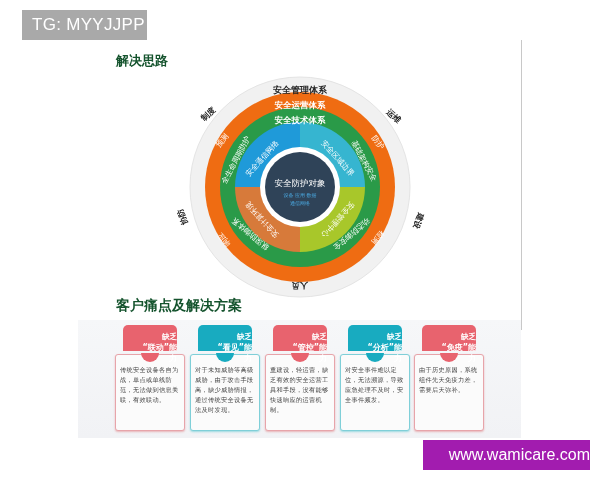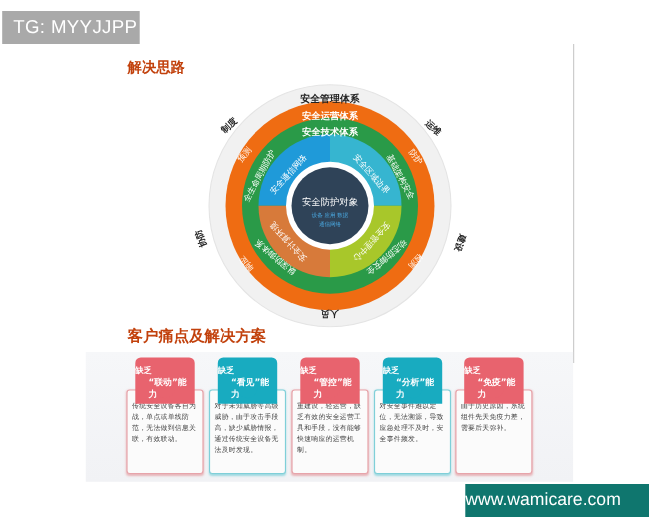--- a/index.html
+++ b/index.html
@@ -1,49 +1,49 @@
 <!DOCTYPE html>
 <html><head>
 <meta charset="utf-8">
 <style>
   * { box-sizing: border-box; margin: 0; padding: 0; }
   html, body { width: 600px; height: 480px; background: #ffffff; overflow: hidden; }
   body { position: relative; font-family: "DejaVu Sans", "Liberation Sans", sans-serif; }
 
   .watermark-top {
-    position: absolute; left: 2px; top: 10px; width: 125px; height: 30px;
+    position: absolute; left: 22px; top: 10px; width: 125px; height: 30px;
     background: #a9a9a9; color: #ffffff; font-size: 17px; line-height: 30px;
     padding-left: 10px; font-family: "Liberation Sans", sans-serif; letter-spacing: 0.3px;
   }
   .watermark-bottom {
     position: absolute; left: 423px; top: 440px; width: 167px; height: 30px;
-    background: #0f766e; color: #ffffff; font-size: 16px; line-height: 30px;
-    text-align: left; font-family: "Liberation Sans", sans-serif;
+    background: #a21caf; color: #ffffff; font-size: 16px; line-height: 30px;
+    text-align: right; font-family: "Liberation Sans", sans-serif;
   }
   .divider-v {
     position: absolute; left: 521px; top: 40px; width: 1px; height: 290px; background: #c8c8c8;
   }
   .section-title {
-    position: absolute; color: #c2410c; font-weight: bold; font-size: 13px;
+    position: absolute; color: #14532d; font-weight: bold; font-size: 13px;
     font-family: Liberation Sans, sans-serif;
   }
   #title1 { left: 116px; top: 52px; }
   #title2 { left: 116px; top: 297px; font-size: 14px; }
 
   .diagram { position: absolute; left: 160px; top: 76px; width: 280px; height: 222px; }
   .diagram svg { position: absolute; left: 0; top: 0; }
 
   .cards-bg {
     position: absolute; left: 78px; top: 320px; width: 443px; height: 118px;
     background: linear-gradient(to bottom, #f6f7f9, #f1f2f5);
   }
   .card { position: absolute; top: 325px; width: 70px; height: 110px; }
   .card-head {
-    position: absolute; left: 8px; top: 0; width: 54px; height: 42px;
-    border-radius: 5px 5px 0 0; color: #fff; text-align: left;
+    position: absolute; left: 8px; top: 0; width: 54px; height: 26px;
+    border-radius: 5px 5px 0 0; color: #fff; text-align: right;
     font-size: 7.5px; line-height: 11px; padding-top: 6px; font-weight: bold;
   }
   .card-head .l2 { display: block; font-size: 8px; padding-left: 12px; }
   .card-body {
     position: absolute; left: 0; top: 29px; width: 70px; height: 77px;
     background: #fbfbfb; border: 1.5px solid; border-radius: 3px;
     font-size: 6.2px; line-height: 10px; color: #444; padding: 10px 3px 0 4px;
     letter-spacing: 0.3px;
   }
   .card-notch {

